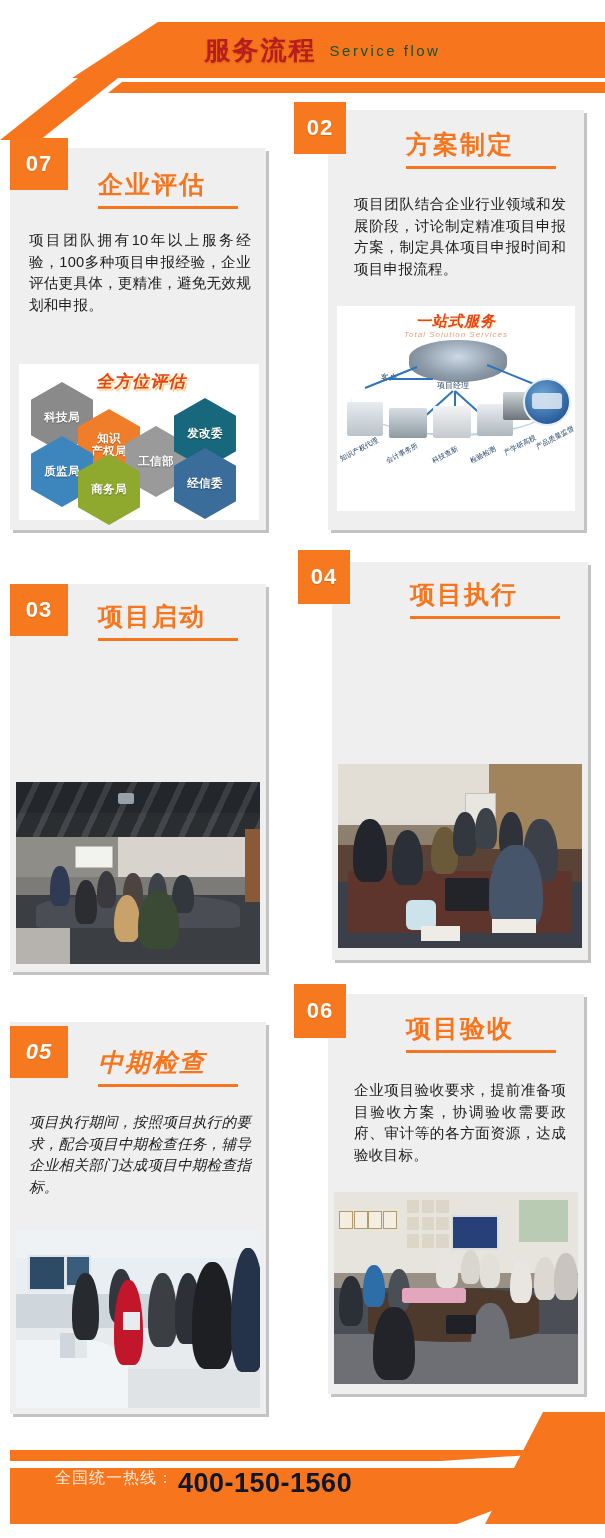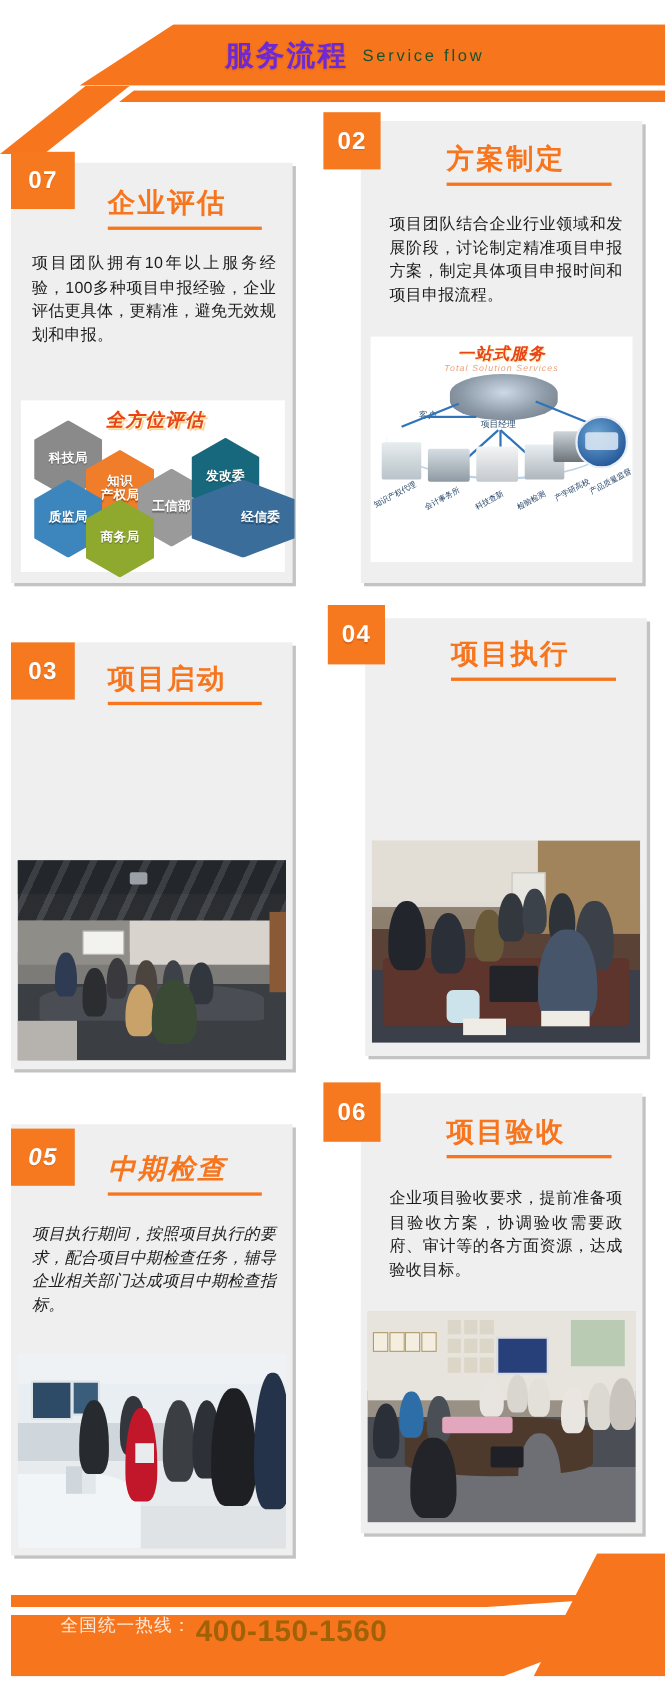--- a/index.html
+++ b/index.html
@@ -26,21 +26,21 @@
     position:absolute;left:0;top:78px;width:160px;height:62px;
     background:#f7751d;
     clip-path:polygon(78px 0, 118px 0, 40px 62px, 0 62px);
   }
   .hdr-text{
     position:absolute;left:0;top:22px;width:605px;height:56px;
     display:flex;align-items:center;justify-content:center;
     padding-left:40px;box-sizing:border-box;
   }
   .hdr-cn{
-    color:#6d28d9;font-size:26px;font-weight:bold;letter-spacing:2px;
+    color:#b91c1c;font-size:26px;font-weight:bold;letter-spacing:2px;
     text-shadow:0 1px 2px rgba(150,60,0,.35);
     text-align:right;
   }
   .hdr-en{
     color:#14532d;font-size:15px;letter-spacing:2.5px;margin-left:13px;
     font-weight:normal;
   }
 
   
   .card{
@@ -170,21 +170,21 @@
   .ftr-wedge{
     position:absolute;right:0;top:14px;width:170px;height:112px;
     background:#f7751d;
     clip-path:polygon(108px 0, 170px 0, 170px 112px, 50px 112px);
   }
   .ftr-text{
     position:absolute;left:55px;top:70px;height:56px;display:flex;
     align-items:flex-start;
   }
   .ftr-lbl{color:#ffe9d8;font-size:16px;letter-spacing:1px;}
-  .ftr-num{color:#a16207;font-size:27px;font-weight:bold;letter-spacing:.5px;margin-left:4px;}
+  .ftr-num{color:#0f172a;font-size:27px;font-weight:bold;letter-spacing:.5px;margin-left:4px;}
 </style>
 </head>
 <body>
 
 <div class="page">
 
   <div class="header">
     <div class="hdr-wedge"></div>
     <div class="hdr-bar"></div>
     <div class="hdr-stripe"></div>
@@ -215,21 +215,21 @@
         </div>
         <div class="hex" style="left:106px;top:62px;background:#9a9a9a;">
           <span>工信部</span>
         </div>
         <div class="hex" style="left:59px;top:90px;background:#8fa92e;">
           <span>商务局</span>
         </div>
         <div class="hex" style="left:155px;top:34px;background:#17687d;">
           <span>发改委</span>
         </div>
-        <div class="hex" style="left:155px;top:72px;background:#3a6d9a;padding-left:32px;">
+        <div class="hex" style="left:155px;top:84px;background:#3a6d9a;">
           <span>经信委</span>
         </div>
       </div>
     </div>
   </div>
 
   <div class="card" style="left:328px;top:110px;width:256px;height:420px;">
     <div class="card-inner">
       <div class="badge" style="left:-34px;top:-8px;width:52px;height:52px;">02</div>
       <div class="title" style="left:78px;top:18px;">方案制定</div>

